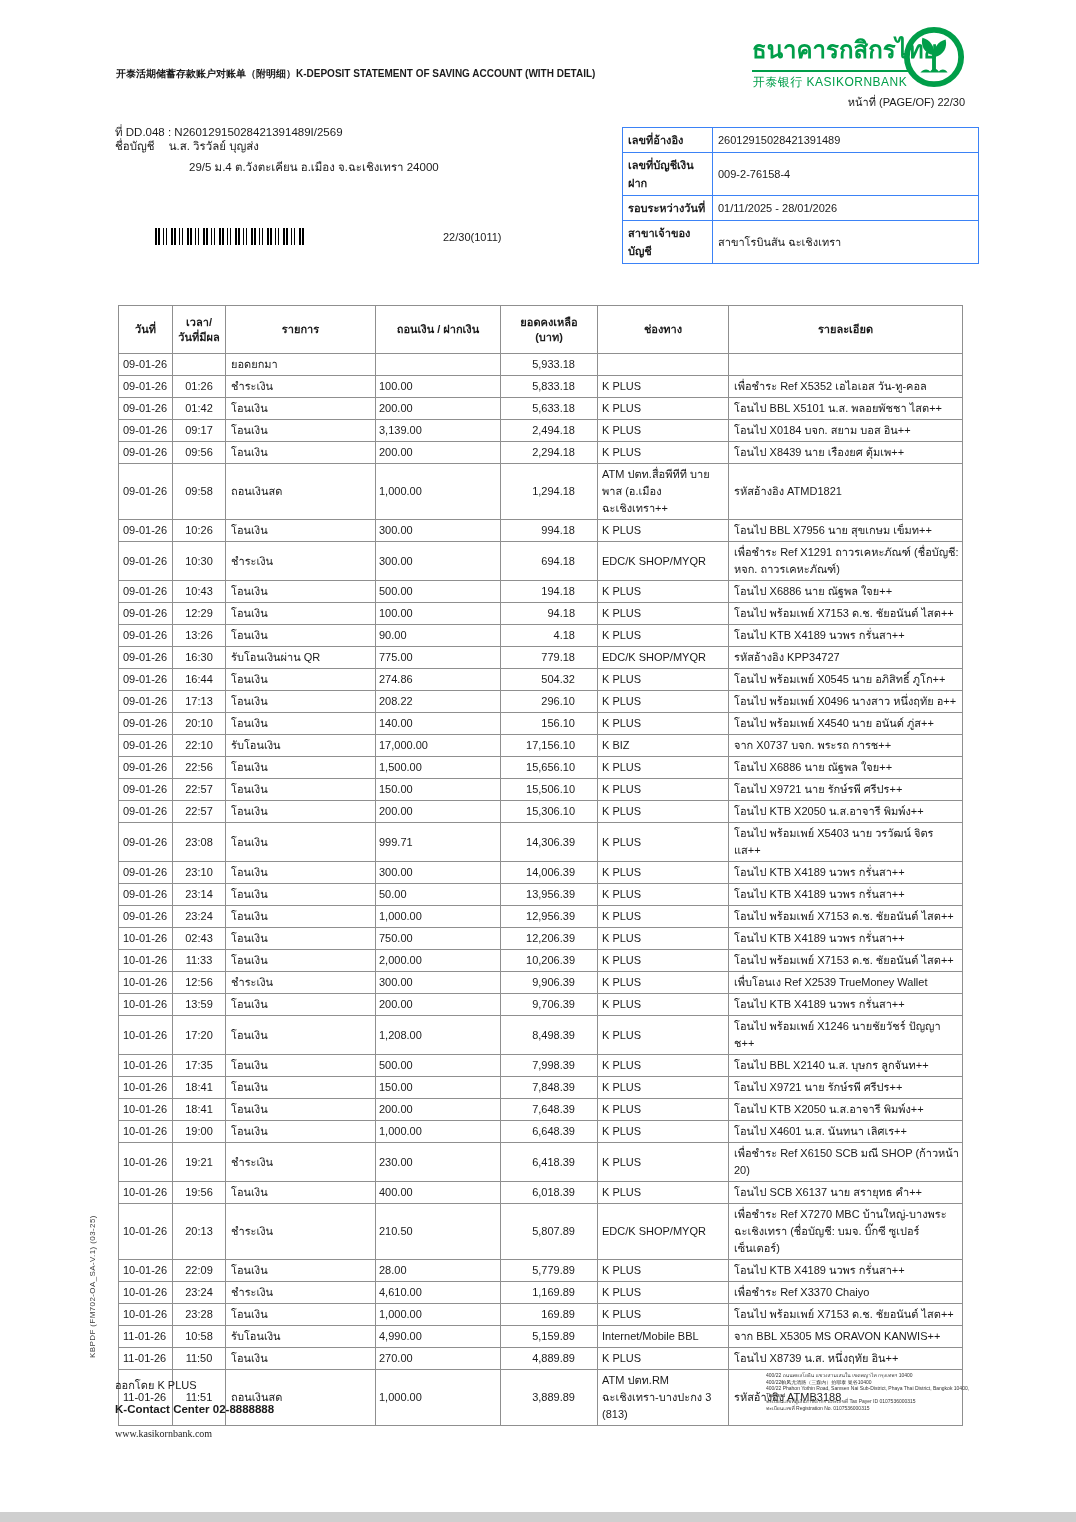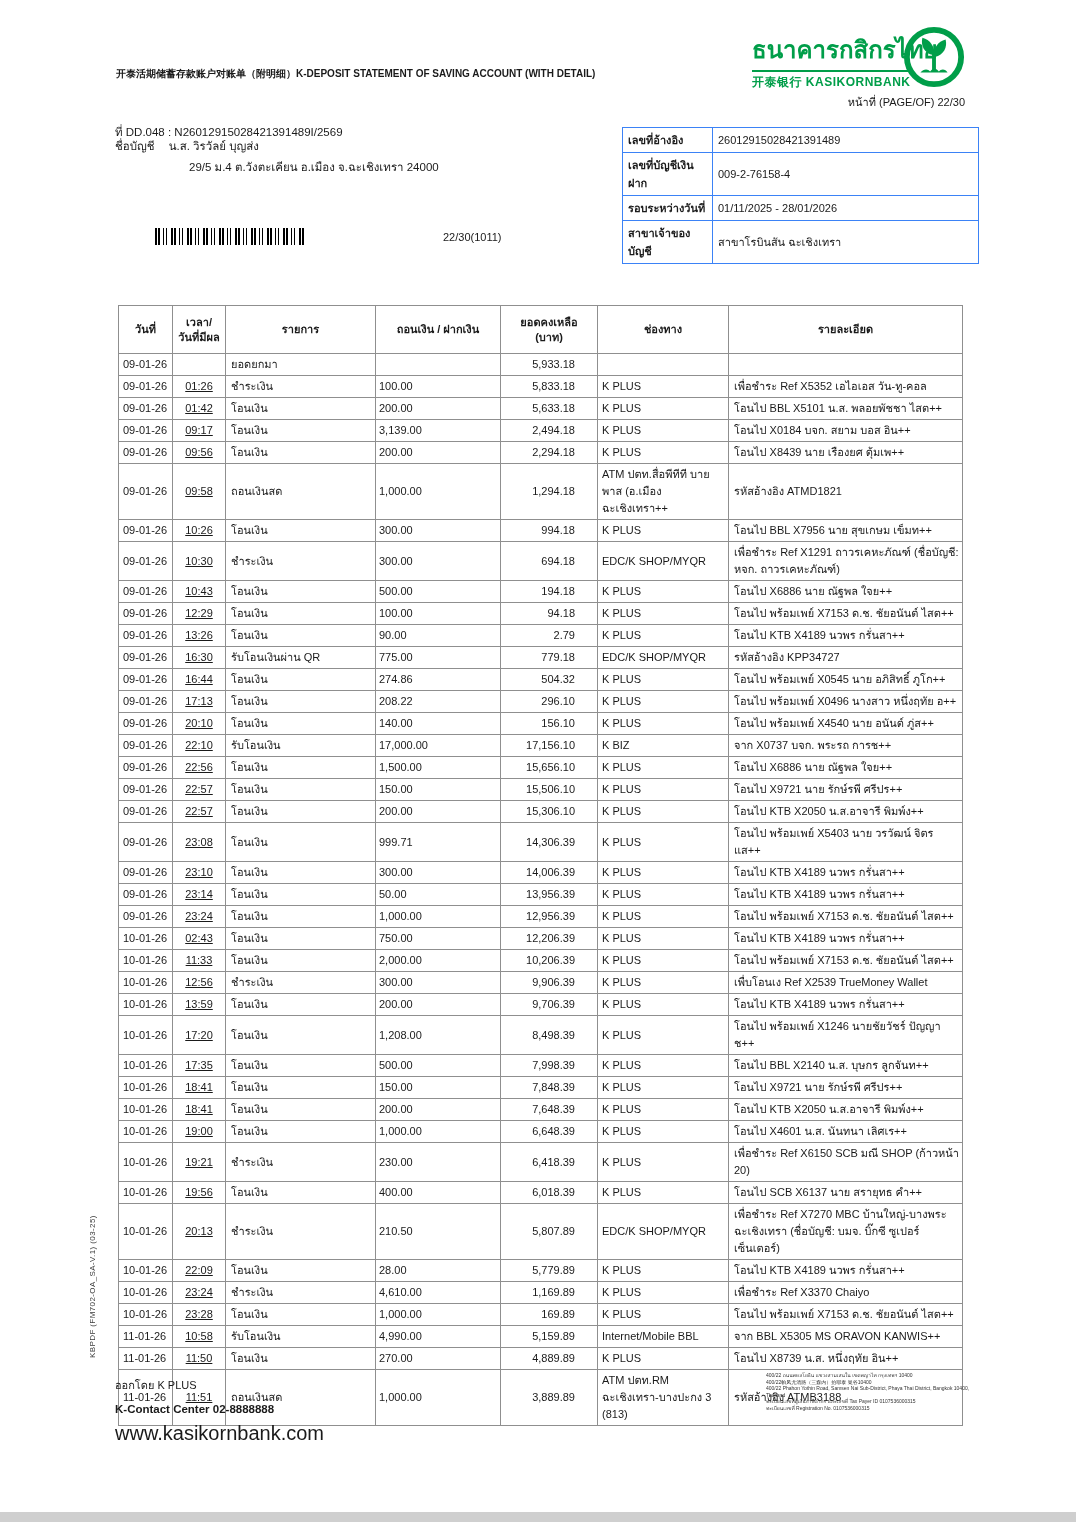--- a/index.html
+++ b/index.html
@@ -7,21 +7,21 @@
   body { font-family:"Liberation Sans","DejaVu Sans",sans-serif; color:#1a1a1a; }
   .page { position:relative; width:1076px; height:1522px; background:#fff; overflow:hidden; }
 
   
   .doc-title { position:absolute; left:115px; top:36px; font-size:21px; font-weight:bold; letter-spacing:0.2px; }
   .doc-subtitle { position:absolute; left:116px; top:67px; font-size:10px; font-weight:bold; }
 
   .bank-block { position:absolute; left:752px; top:30px; width:156px; text-align:center; }
   .bank-name-th { font-size:24px; font-weight:bold; color:#009E49; white-space:nowrap; }
   .bank-rule { height:2px; background:#009E49; margin:1px 0 2px 0; }
-  .bank-name-intl { font-size:12px; font-weight:bold; color:#009E49; white-space:nowrap; letter-spacing:0.5px; }
+  .bank-name-intl { font-size:12px; font-weight:normal; color:#009E49; white-space:nowrap; letter-spacing:0.5px; }
   .bank-logo { position:absolute; left:903px; top:26px; width:62px; height:62px; }
 
   .page-label { position:absolute; right:111px; top:93px; font-size:11px; }
 
   .doc-no { position:absolute; left:115px; top:123px; font-size:11.5px; }
   .acct-line { position:absolute; left:115px; top:137px; font-size:11.5px; }
   .acct-line .name { margin-left:14px; }
   .acct-address { position:absolute; left:189px; top:158px; font-size:11.5px; }
 
   
@@ -33,32 +33,32 @@
   .barcode { position:absolute; left:155px; top:228px; width:150px; height:17px;
     background:repeating-linear-gradient(90deg,#000 0 2px,#fff 2px 3px,#000 3px 5px,#fff 5px 8px,#000 8px 9px,#fff 9px 11px,#000 11px 12px,#fff 12px 16px); }
   .barcode-caption { position:absolute; left:443px; top:231px; font-size:11px; }
 
   
   .txn-table { position:absolute; left:118px; top:305px; width:844px; border-collapse:collapse; table-layout:fixed; }
   .txn-table th, .txn-table td { border:1px solid #8f8f8f; vertical-align:middle; }
   .txn-table th { font-size:11px; font-weight:bold; text-align:center; height:48px; white-space:pre-line; line-height:15px; padding:2px; }
   .txn-table td { font-size:11px; line-height:17px; padding:2px 3px; height:22px; word-wrap:break-word; }
   .txn-table td.c0 { text-align:left; padding-left:4px; }
-  .txn-table td.c1 { text-align:center;text-decoration:underline; }
+  .txn-table td.c1 { text-align:center; }
   .txn-table td.c2 { text-align:left; padding-left:5px; }
   .txn-table td.c3 { text-align:left; padding-right:16px; }
   .txn-table td.c4 { text-align:right; padding-right:22px; }
   .txn-table td.c5 { text-align:left; padding-left:4px; }
   .txn-table td.c6 { text-align:left; padding-left:5px; }
 
   
   .footer-left { position:absolute; left:115px; top:1376px; }
   .footer-issued { font-size:11px; }
   .footer-contact { font-size:11.5px; font-weight:bold; margin-top:9px; }
-  .footer-web { font-size:20px; margin-top:7px; }
+  .footer-web { font-size:10px; margin-top:13px;font-family:Liberation Serif, serif; }
 
   .fine-print { position:absolute; left:766px; top:1372px; width:220px; font-size:5px; line-height:6.5px; color:#333; }
 
   .side-note { position:absolute; left:88px; top:1178px; height:180px; writing-mode:vertical-rl; transform:rotate(180deg); font-size:8px; color:#3a3a3a; letter-spacing:0.4px; }
 
   .bottom-edge { position:absolute; left:0; bottom:0; width:100%; height:10px; background:#cfcfcf; }
 </style>
 </head>
 <body>
 
@@ -225,21 +225,21 @@
           <td class="c3">100.00</td>
           <td class="c4">94.18</td>
           <td class="c5">K PLUS</td>
           <td class="c6">โอนไป พร้อมเพย์ X7153 ด.ช. ชัยอนันต์ ไสต++</td>
         </tr>
         <tr>
           <td class="c0">09-01-26</td>
           <td class="c1">13:26</td>
           <td class="c2">โอนเงิน</td>
           <td class="c3">90.00</td>
-          <td class="c4">2.79</td>
+          <td class="c4">4.18</td>
           <td class="c5">K PLUS</td>
           <td class="c6">โอนไป KTB X4189 นวพร กรั่นสา++</td>
         </tr>
         <tr>
           <td class="c0">09-01-26</td>
           <td class="c1">16:30</td>
           <td class="c2">รับโอนเงินผ่าน QR</td>
           <td class="c3">775.00</td>
           <td class="c4">779.18</td>
           <td class="c5">EDC/K SHOP/MYQR</td>

